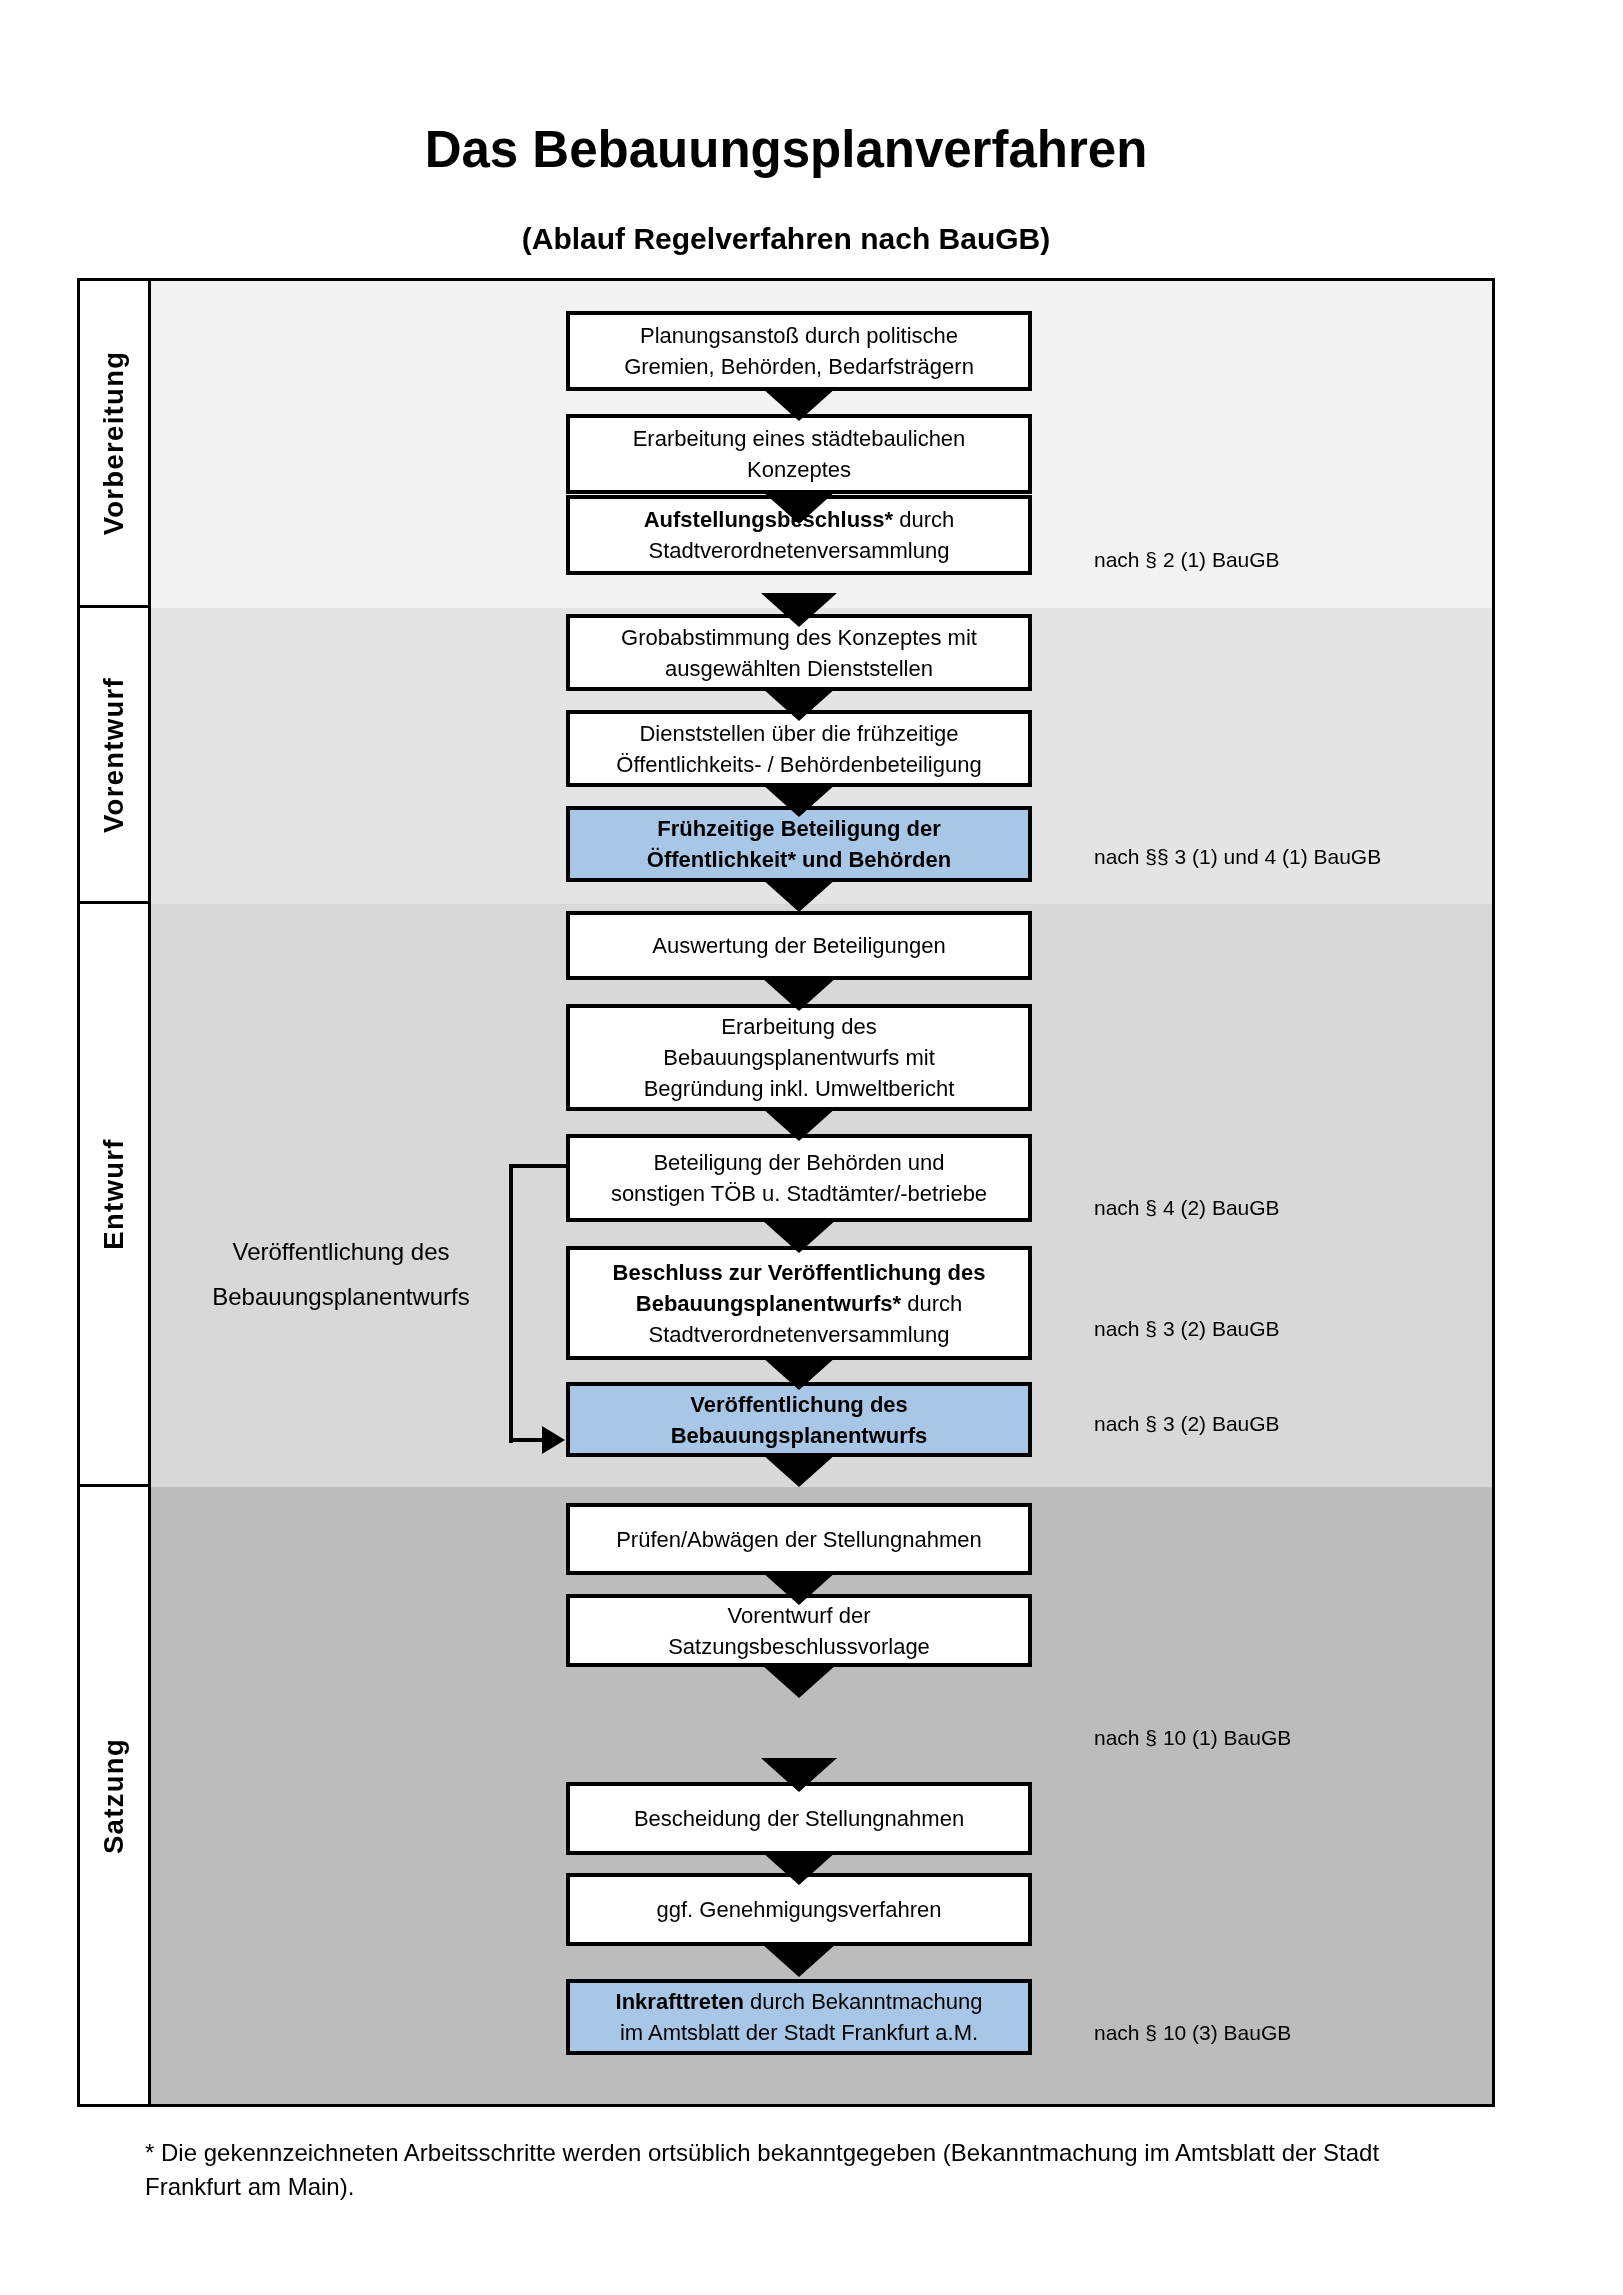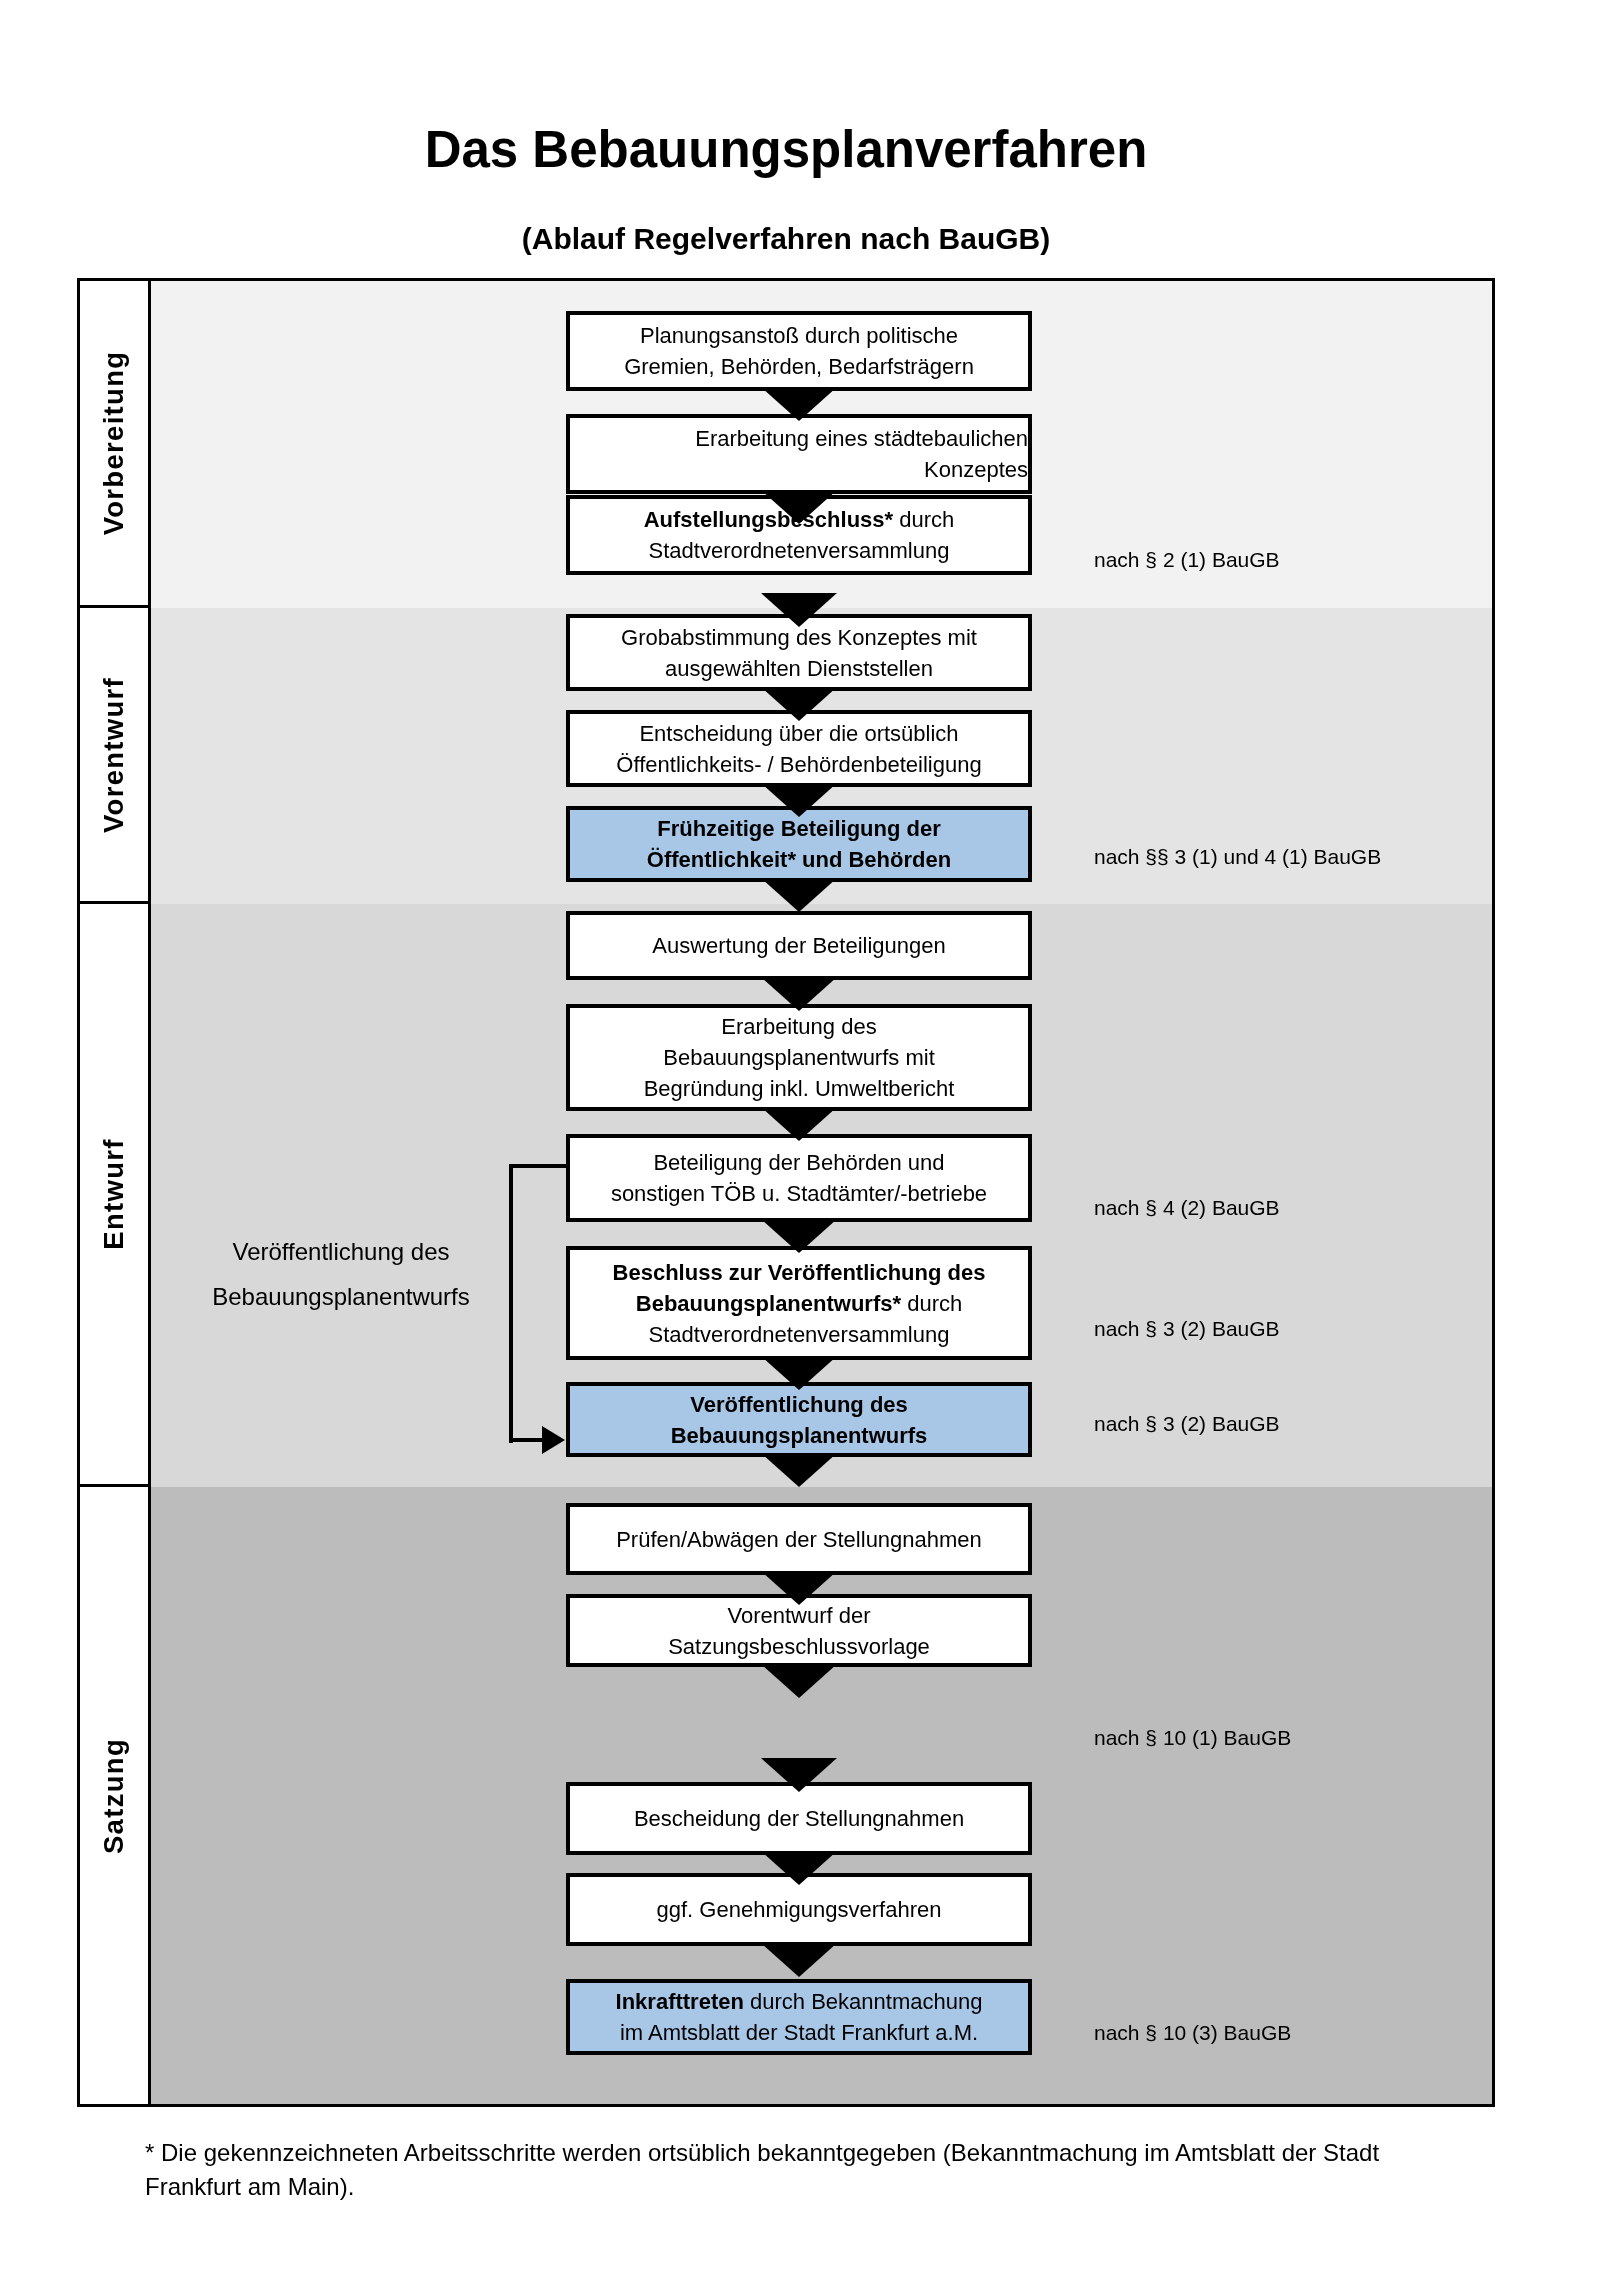--- a/index.html
+++ b/index.html
@@ -76,34 +76,34 @@
         <div>Bebauungsplanentwurfs</div>
       </div>
     <div class="elbow elbow-h1"></div>
     <div class="elbow elbow-v"></div>
     <div class="elbow elbow-h2"></div>
     <div class="elbow-head"></div>
   <div class="flow-box" style="top: 311px; height: 80px;">
         <div class="box-line"><span>Planungsanstoß durch politische</span></div>
         <div class="box-line"><span>Gremien, Behörden, Bedarfsträgern</span></div>
       </div>
-      <div class="flow-box" style="top: 414px; height: 80px; align-items: flex-end;">
+      <div class="flow-box" style="top: 414px; height: 80px;">
         <div class="box-line"><span>Erarbeitung eines städtebaulichen</span></div>
         <div class="box-line"><span>Konzeptes</span></div>
       </div>
       <div class="flow-box" style="top: 495px; height: 80px;">
         <div class="box-line"><span class="b">Aufstellungsbeschluss*</span><span> durch</span></div>
         <div class="box-line"><span>Stadtverordnetenversammlung</span></div>
       </div>
       <div class="flow-box" style="top: 614px; height: 77px; text-align: right;">
         <div class="box-line"><span>Grobabstimmung des Konzeptes mit</span></div>
         <div class="box-line"><span>ausgewählten Dienststellen</span></div>
       </div>
       <div class="flow-box" style="top: 710px; height: 77px;">
-        <div class="box-line"><span>Entscheidung über die ortsüblich</span></div>
+        <div class="box-line"><span>Dienststellen über die frühzeitige</span></div>
         <div class="box-line"><span>Öffentlichkeits- / Behördenbeteiligung</span></div>
       </div>
       <div class="flow-box highlight" style="top: 806px; height: 76px;">
         <div class="box-line"><span class="b">Frühzeitige Beteiligung der</span></div>
         <div class="box-line"><span class="b">Öffentlichkeit* und Behörden</span></div>
       </div>
       <div class="flow-box" style="top: 911px; height: 69px;">
         <div class="box-line"><span>Auswertung der Beteiligungen</span></div>
       </div>
       <div class="flow-box" style="top: 1004px; height: 107px;">

